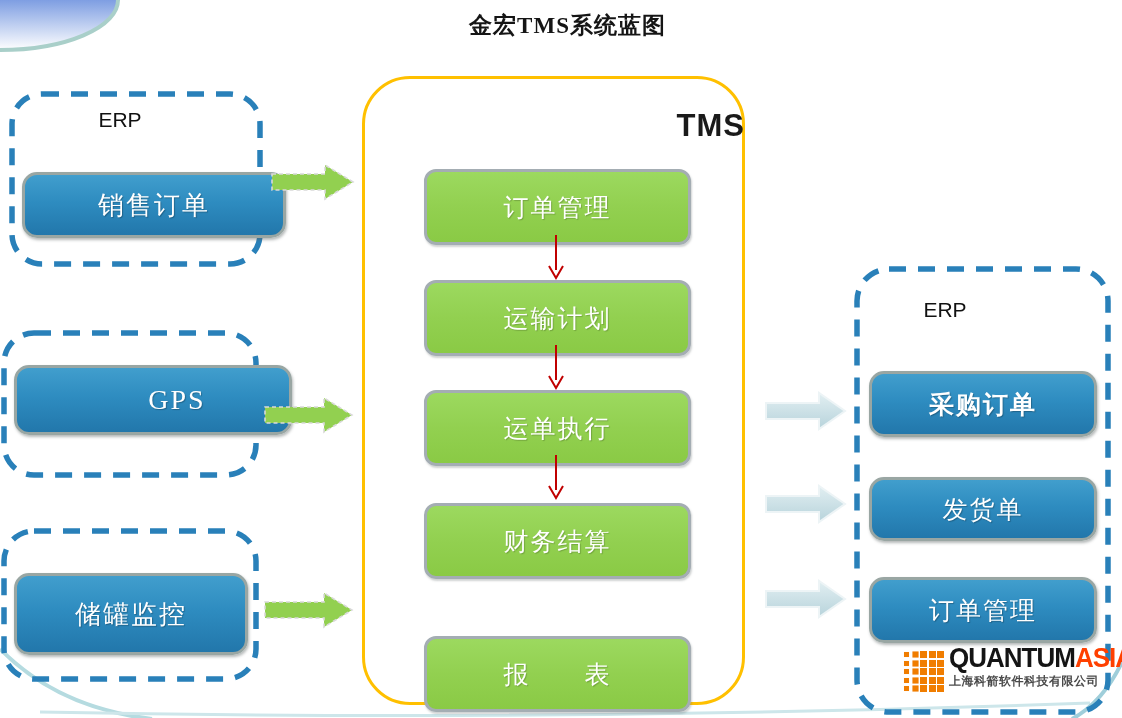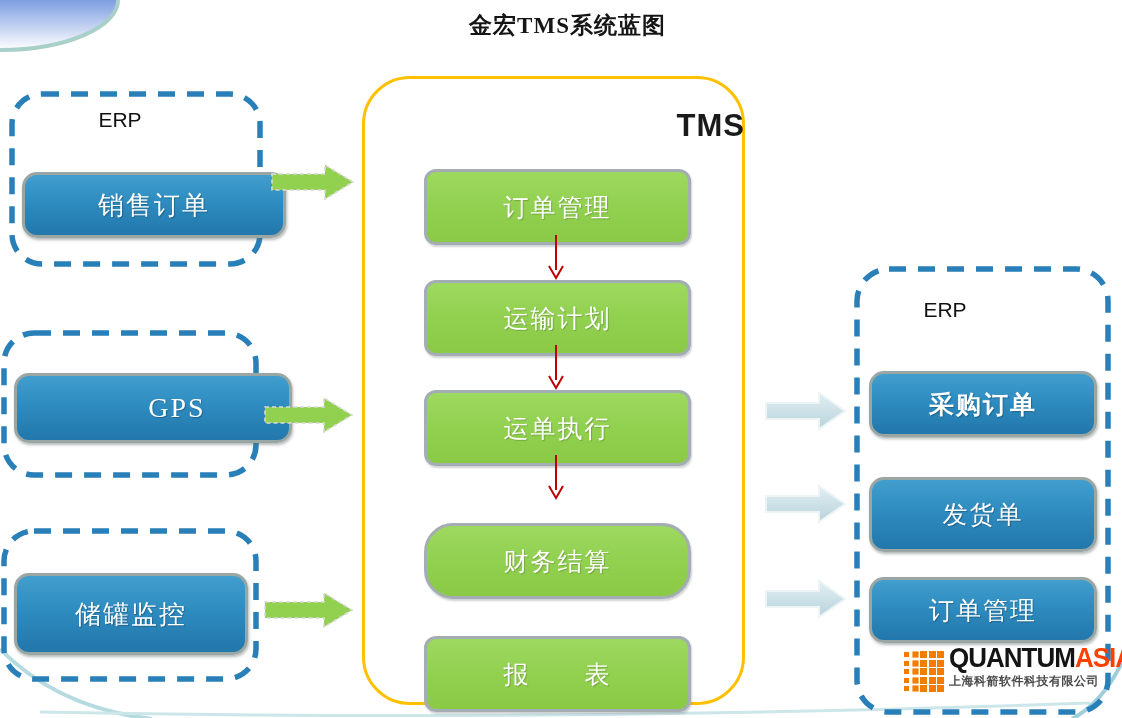--- a/index.html
+++ b/index.html
@@ -89,21 +89,21 @@
 
   <svg class="abs" style="left:9px;top:91px;" width="254" height="176" viewBox="0 0 254 176">
     <rect x="3" y="3" width="248" height="170" rx="30" fill="none" stroke="#2980B9" stroke-width="5.5" stroke-dasharray="17 12"></rect>
   </svg>
   <div class="abs grp-label" style="left:40px;top:108px;width:160px;">ERP</div>
   <div class="abs bbtn" style="left:22px;top:140px;width:264px;height:66px;margin-top:32px;">销售订单</div>
 
   <svg class="abs" style="left:1px;top:330px;" width="258" height="148" viewBox="0 0 258 148">
     <rect x="3" y="3" width="252" height="142" rx="30" fill="none" stroke="#2980B9" stroke-width="5.5" stroke-dasharray="17 12"></rect>
   </svg>
-  <div class="abs bbtn" style="left:14px;top:373px;width:278px;height:70px;font-size:28px;padding-left:48px;">GPS</div>
+  <div class="abs bbtn" style="left:14px;top:365px;width:278px;height:70px;font-size:28px;padding-left:48px;">GPS</div>
 
   <svg class="abs" style="left:1px;top:528px;" width="258" height="154" viewBox="0 0 258 154">
     <rect x="3" y="3" width="252" height="148" rx="30" fill="none" stroke="#2980B9" stroke-width="5.5" stroke-dasharray="17 12"></rect>
   </svg>
   <div class="abs bbtn" style="left:14px;top:573px;width:234px;height:82px;">储罐监控</div>
 
   <svg class="abs" style="left:271px;top:163px;" width="84" height="38" viewBox="0 0 84 38">
     <polygon points="1,11 54,11 54,2 82,19 54,36 54,27 1,27" fill="#92D050" stroke="#D9D9D9" stroke-width="1.6" stroke-dasharray="4 3"></polygon>
   </svg>
   <svg class="abs" style="left:264px;top:396px;" width="90" height="38" viewBox="0 0 90 38">
@@ -112,21 +112,21 @@
   <svg class="abs" style="left:264px;top:591px;" width="90" height="38" viewBox="0 0 90 38">
     <polygon points="1,11 60,11 60,2 88,19 60,36 60,27 1,27" fill="#92D050" stroke="#D9D9D9" stroke-width="1.6" stroke-dasharray="4 3"></polygon>
   </svg>
 
   <div class="abs tms-box"></div>
   <div class="abs tms-label">TMS</div>
 
   <div class="abs gbtn" style="top:169px;">订单管理</div>
   <div class="abs gbtn" style="top:280px;">运输计划</div>
   <div class="abs gbtn" style="top:390px;">运单执行</div>
-  <div class="abs gbtn" style="top:523px;border-radius:29px;">财务结算</div>
+  <div class="abs gbtn" style="top:503px;">财务结算</div>
   <div class="abs gbtn" style="top:636px;">报　　表</div>
 
   <svg class="abs" style="left:545px;top:234px;" width="22" height="46" viewBox="0 0 22 46">
     <line x1="11" y1="1" x2="11" y2="36" stroke="#C00000" stroke-width="2"></line>
     <polyline points="4,32 11,44 18,32" fill="none" stroke="#C00000" stroke-width="2"></polyline>
   </svg>
   <svg class="abs" style="left:545px;top:344px;" width="22" height="46" viewBox="0 0 22 46">
     <line x1="11" y1="1" x2="11" y2="36" stroke="#C00000" stroke-width="2"></line>
     <polyline points="4,32 11,44 18,32" fill="none" stroke="#C00000" stroke-width="2"></polyline>
   </svg>
@@ -150,21 +150,21 @@
   <svg class="abs" style="left:765px;top:578px;" width="82" height="42" viewBox="0 0 82 42">
     <polygon points="1,13 54,13 54,3 80,21 54,39 54,29 1,29" fill="url(#ga)" stroke="#EDF4F6" stroke-width="2"></polygon>
   </svg>
 
   <svg class="abs" style="left:854px;top:266px;" width="257" height="449" viewBox="0 0 257 449">
     <rect x="3" y="3" width="251" height="443" rx="32" fill="none" stroke="#2980B9" stroke-width="5.5" stroke-dasharray="17 12"></rect>
   </svg>
   <div class="abs grp-label" style="left:875px;top:298px;width:140px;">ERP</div>
 
   <div class="abs bbtn" style="left:869px;top:371px;width:228px;height:66px;font-size:25px;font-weight:bold;">采购订单</div>
-  <div class="abs bbtn" style="left:869px;top:477px;width:228px;height:75px;font-size:25px;">发货单</div>
+  <div class="abs bbtn" style="left:869px;top:477px;width:228px;height:64px;font-size:25px;">发货单</div>
   <div class="abs bbtn" style="left:869px;top:577px;width:228px;height:66px;font-size:25px;">订单管理</div>
 
   <div class="abs logo">
     <span class="logo-grid">
       <i></i>
         <i></i>
         <i></i>
         <i></i>
         <i></i>
       <i></i>

